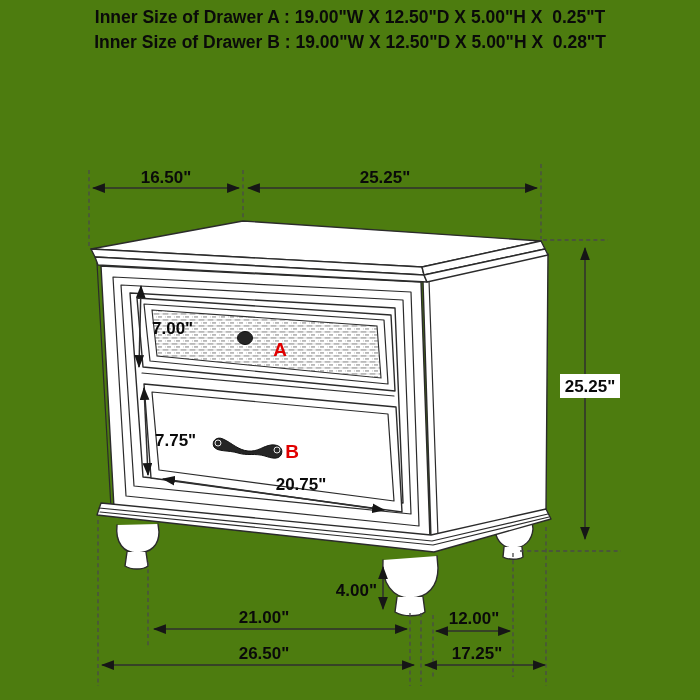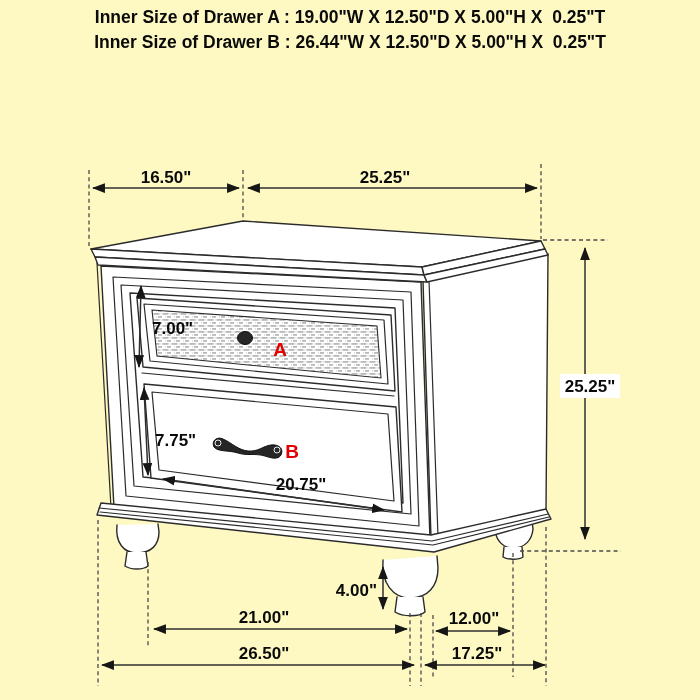--- a/index.html
+++ b/index.html
@@ -1,36 +1,36 @@
 <!DOCTYPE html>
 <html><head>
 <meta charset="utf-8">
 <style>
   html,body{margin:0;padding:0;background:#ffffff;}
-  .canvas{position:relative;width:700px;height:700px;background:#fef9c3;overflow:hidden;
+  .canvas{position:relative;width:700px;height:700px;background:#4d7c0f;overflow:hidden;
           font-family:"Liberation Sans",sans-serif;}
   .title-block{position:absolute;top:5px;left:0;width:700px;text-align:center;color:#0a0a0a;}
   .title-line{font-weight:bold;font-size:17.5px;line-height:25px;white-space:pre;}
   svg{position:absolute;top:0;left:0;}
   .dim-text{font-family:"Liberation Sans",sans-serif;font-weight:bold;font-size:17px;fill:#0a0a0a;}
   .red-label{font-family:"Liberation Sans",sans-serif;font-weight:bold;font-size:19px;fill:#e10000;}
   .furn{stroke:#2b2b2b;stroke-width:1.4;fill:#ffffff;stroke-linejoin:round;stroke-linecap:round;}
   .furn-line{stroke:#2b2b2b;stroke-width:1.2;fill:none;stroke-linejoin:round;stroke-linecap:round;}
   .dimline{stroke:#2f2f2f;stroke-width:1.5;fill:none;}
   .dash{stroke:#4a4a4a;stroke-width:1.3;fill:none;stroke-dasharray:4 3.2;}
   .dark{fill:#262626;stroke:#111111;stroke-width:1;}
 </style>
 </head>
 <body>
 
 <div class="canvas">
 
   <div class="title-block">
     <div class="title-line">Inner Size of Drawer A : 19.00"W X 12.50"D X 5.00"H X  0.25"T</div>
-    <div class="title-line">Inner Size of Drawer B : 26.44"W X 12.50"D X 5.00"H X  0.25"T</div>
+    <div class="title-line">Inner Size of Drawer B : 19.00"W X 12.50"D X 5.00"H X  0.28"T</div>
   </div>
 
   <svg width="700" height="700" viewBox="0 0 700 700">
     <defs>
       <marker id="ah" viewBox="0 0 12 9" refX="11" refY="4.5" markerWidth="13" markerHeight="10" orient="auto-start-reverse" markerUnits="userSpaceOnUse">
         <path d="M0,0 L12,4.5 L0,9 Z" fill="#161616"></path>
       </marker>
       <pattern id="tex" patternUnits="userSpaceOnUse" width="9" height="6">
         <rect width="9" height="6" fill="#ffffff"></rect>
         <rect x="0.5" y="1" width="6" height="1.8" fill="#b9b9b9"></rect>

